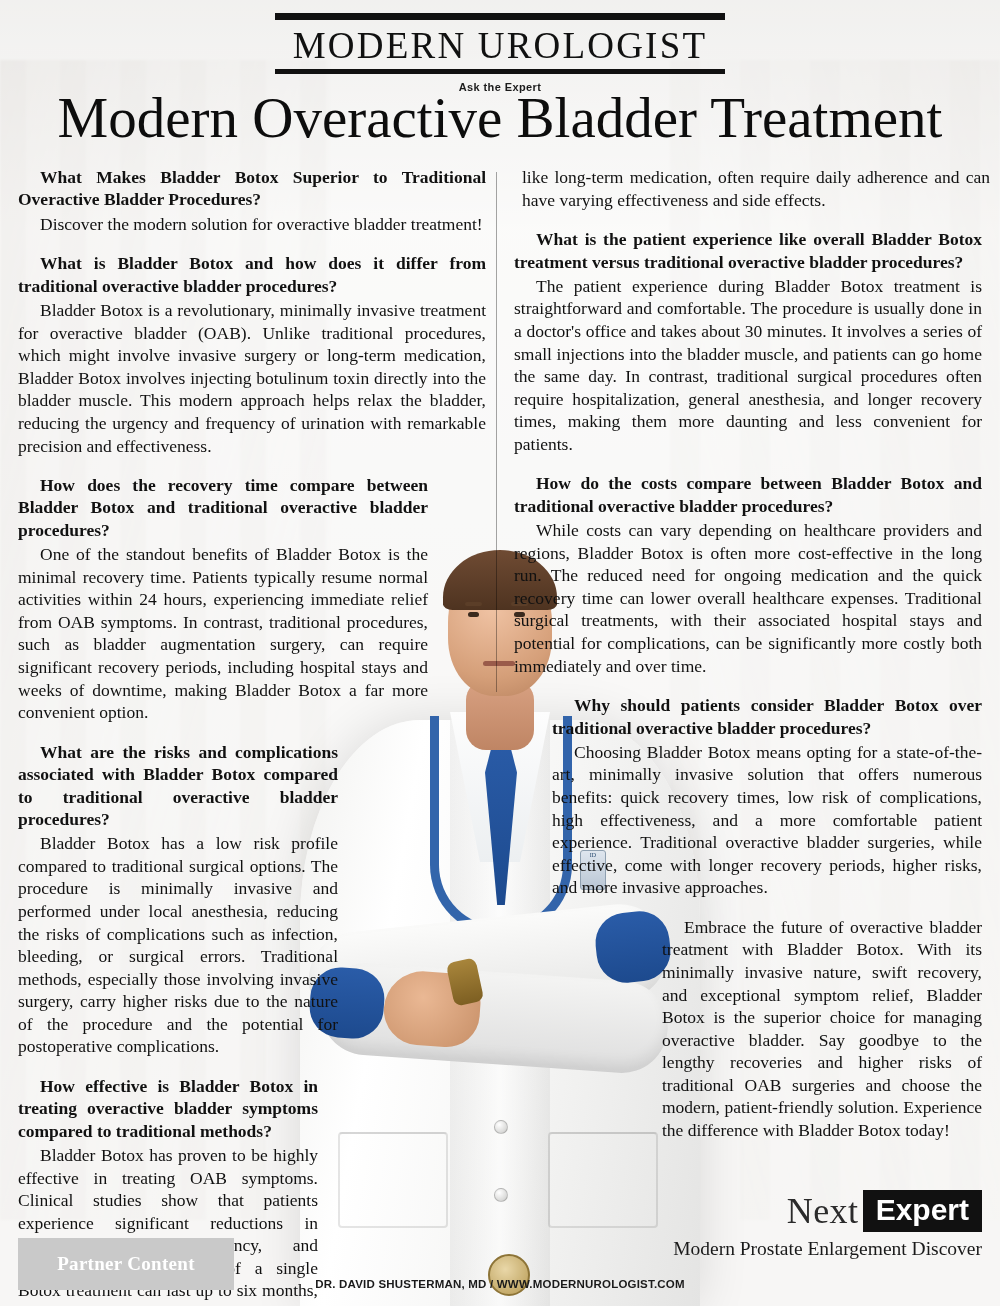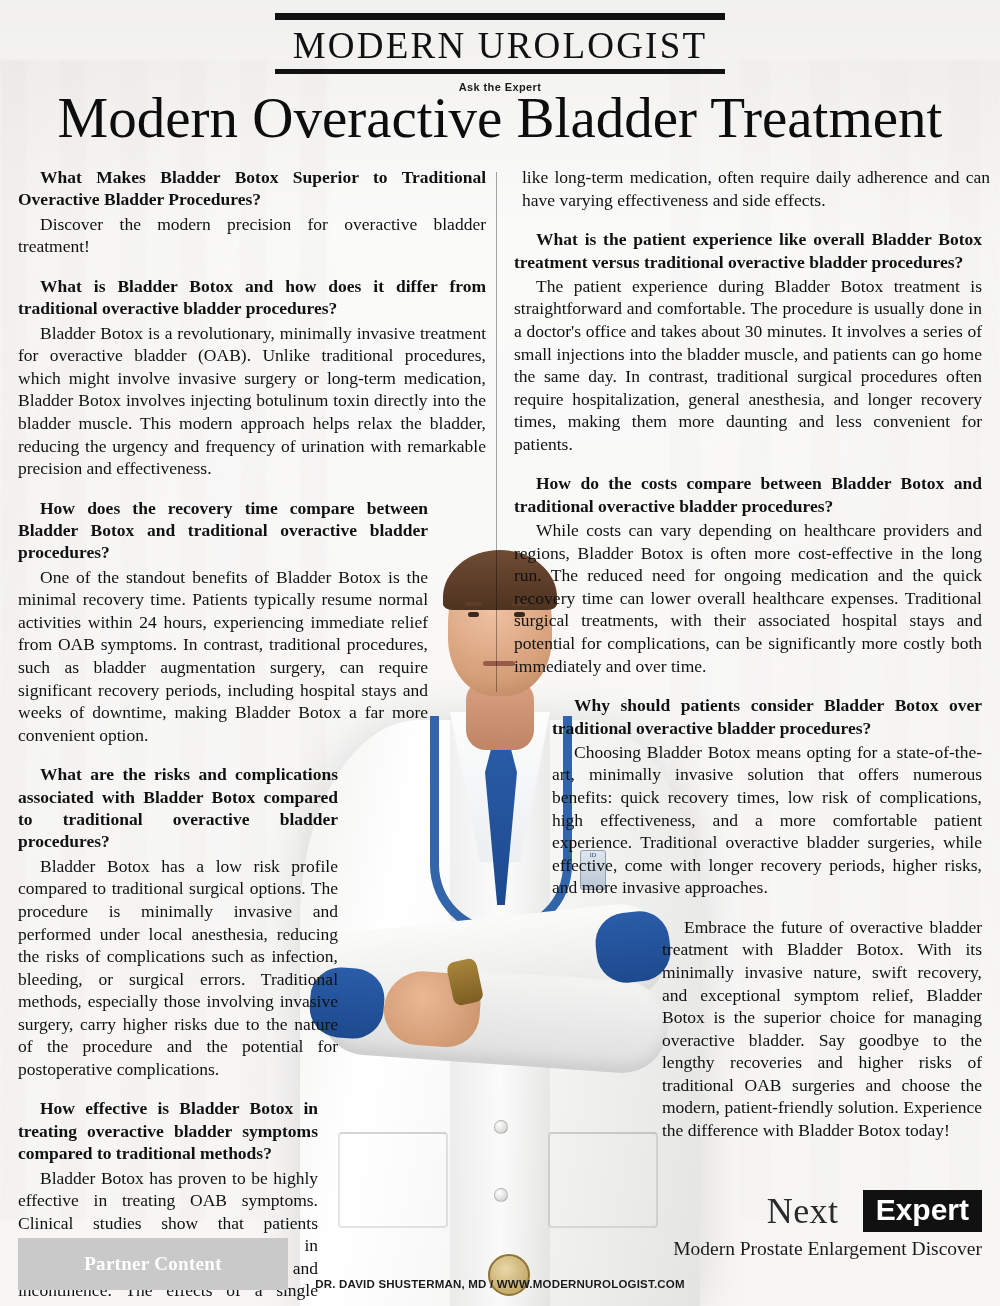--- a/index.html
+++ b/index.html
@@ -236,38 +236,38 @@
   .left .blk.w5 { width:300px; }
 
   .right .blk.r1 { width:468px; margin-left:8px; }
   .right .blk.r2 { width:468px; }
   .right .blk.r3 { width:468px; }
   .right .blk.r4 { width:430px; margin-left:38px; }
   .right .blk.r6 { width:320px; margin-left:148px; }
 
   
   .partner {
-    position:absolute; left:18px; bottom:16px; width:270px; height:52px;
+    position:absolute; left:18px; bottom:16px; width:216px; height:52px;
     background:#c9c9c9; z-index:4;
     display:flex; align-items:center; justify-content:center;
   }
   .partner span {
     font-family:"Liberation Serif", serif; font-size:19px; font-weight:bold; color:#ffffff;
     letter-spacing:.3px;
   }
   .byline {
     position:absolute; left:300px; bottom:16px; width:400px; z-index:4;
     text-align:center;
     font-family:"Liberation Sans", sans-serif;
     font-size:11.5px; font-weight:bold; letter-spacing:.2px; color:#1a1a1a;
   }
   .nextissue {
     position:absolute; right:18px; bottom:46px; z-index:4; text-align:right;
   }
-  .ni-row { display:flex; align-items:center; justify-content:flex-end; gap:24px; }
+  .ni-row { display:flex; align-items:center; justify-content:flex-end; gap:4px; }
   .ni-next {
     font-family:"Liberation Serif", serif; font-size:36px; color:#2b2b2b; letter-spacing:.5px;
   }
   .ni-issue {
     font-family:"Liberation Sans", sans-serif; font-weight:bold; font-size:30px;
     background:#111; color:#fff; padding:3px 13px 5px;
   }
   .ni-topic {
     font-family:"Liberation Serif", serif; font-size:19.5px; color:#1a1a1a; margin-top:6px;
   }
@@ -318,21 +318,21 @@
 
 <div class="headline">Modern Overactive Bladder Treatment</div>
 
 <div class="rule-v"></div>
 
 <div class="cols">
 
   <div class="col left">
     <div class="blk w1">
       <h3 class="q">What Makes Bladder Botox Superior to Traditional Overactive Bladder Procedures?</h3>
-      <p class="a">Discover the modern precision for overactive bladder treatment!</p>
+      <p class="a">Discover the modern solution for overactive bladder treatment!</p>
     </div>
     <div class="blk w2">
       <h3 class="q">What is Bladder Botox and how does it differ from traditional overactive bladder procedures?</h3>
       <p class="a">Bladder Botox is a revolutionary, minimally invasive treatment for overactive bladder (OAB). Unlike traditional procedures, which might involve invasive surgery or long-term medication, Bladder Botox involves injecting botulinum toxin directly into the bladder muscle. This modern approach helps relax the bladder, reducing the urgency and frequency of urination with remarkable precision and effectiveness.</p>
     </div>
     <div class="blk w3">
       <h3 class="q">How does the recovery time compare between Bladder Botox and traditional overactive bladder procedures?</h3>
       <p class="a">One of the standout benefits of Bladder Botox is the minimal recovery time. Patients typically resume normal activities within 24 hours, experiencing immediate relief from OAB symptoms. In contrast, traditional procedures, such as bladder augmentation surgery, can require significant recovery periods, including hospital stays and weeks of downtime, making Bladder Botox a far more convenient option.</p>
     </div>
     <div class="blk w4">

